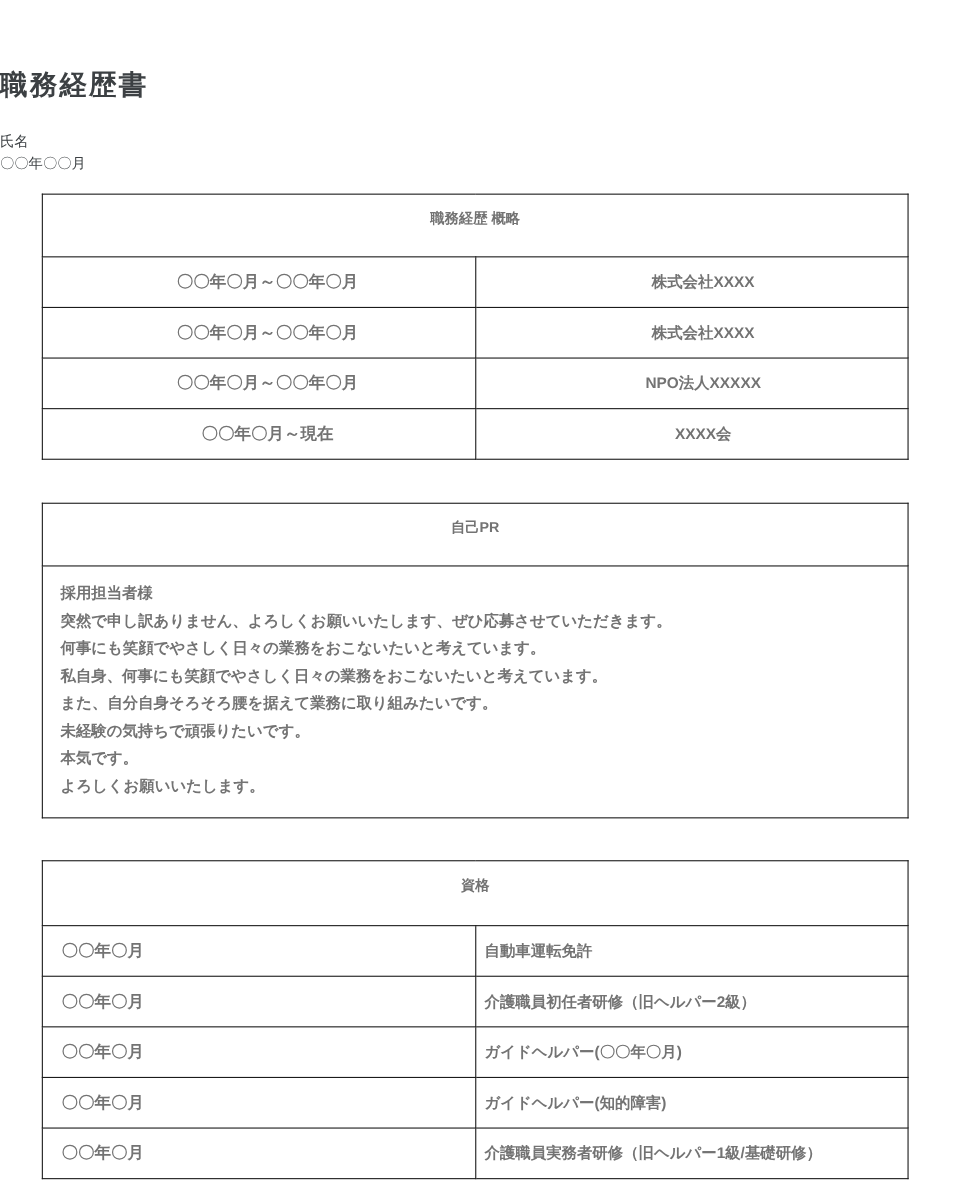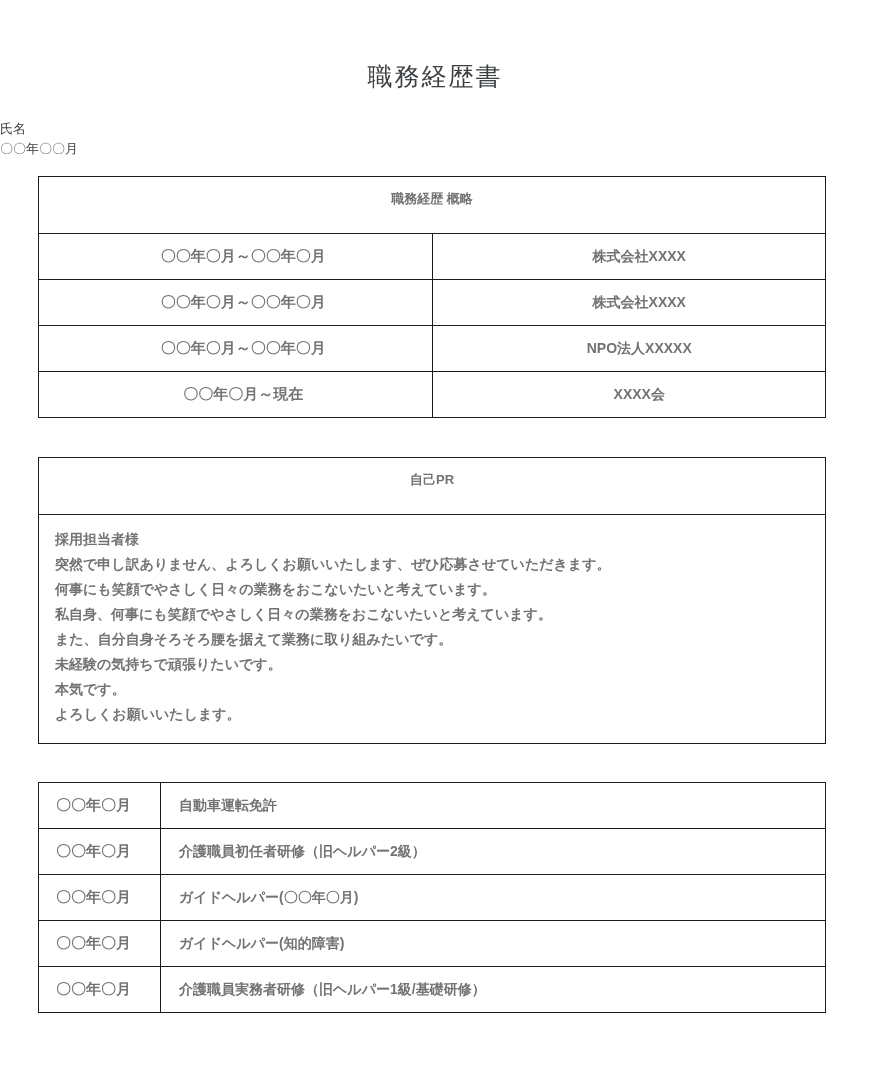--- a/index.html
+++ b/index.html
@@ -2,22 +2,22 @@
 <html><head>
 <meta charset="utf-8">
 <style>
   html,body { margin:0; padding:0; }
   .page {
     width:870px; height:1092px; background:#ffffff; overflow:hidden;
     font-family:"Liberation Sans","DejaVu Sans",sans-serif;
     color:#3c4043; box-sizing:border-box;
   }
   .doc-title {
-    margin:0; padding-top:60px; text-align:center;
-    font-size:25px; font-weight:normal; letter-spacing:2px; color:#3c4043;
+    margin:0; padding-top:60px; text-align:left;
+    font-size:25px; font-weight:bold; letter-spacing:2px; color:#3c4043;
   }
   .name-block {
     margin:26px 44px 0 0; 
     font-size:13px; line-height:20px; color:#3c4043;
   }
   table.doc-table {
     border-collapse:collapse; table-layout:fixed;
     width:788px; margin-left:38px;
   }
   .doc-table td, .doc-table th {
@@ -36,21 +36,21 @@
   .tbl-pr { margin-top:39px; }
   .tbl-pr td.pr-body {
     padding:12px 16px 16px 16px; vertical-align:top;
   }
   .pr-line { font-size:14px; line-height:25px; white-space:nowrap; }
 
   .tbl-qual { margin-top:38px; }
   .tbl-qual th.section-header { height:59px; }
   .tbl-qual td { height:46px; vertical-align:middle; }
   .tbl-qual td.col-date { width:122px; padding-left:17px; font-size:15px; }
-  .tbl-qual td.col-name { padding-left:18px; font-size:14px; }
+  .tbl-qual td.col-name { padding-left:8px; font-size:14px; }
 </style>
 </head>
 <body>
 
 <div class="page">
 
   <h1 class="doc-title">職務経歴書</h1>
 
   <div class="name-block">
     <div>氏名</div>
@@ -96,20 +96,23 @@
         <div class="pr-line">未経験の気持ちで頑張りたいです。</div>
         <div class="pr-line">本気です。</div>
         <div class="pr-line">よろしくお願いいたします。</div>
       </td>
     </tr>
   </tbody>
     </table>
 
   <table class="doc-table tbl-qual">
     <tbody>
+        <tr>
+      <th class="section-header" colspan="2">資格</th>
+    </tr>
     <tr>
       <td class="col-date">〇〇年〇月</td>
       <td class="col-name">自動車運転免許</td>
     </tr>
     <tr>
       <td class="col-date">〇〇年〇月</td>
       <td class="col-name">介護職員初任者研修（旧ヘルパー2級）</td>
     </tr>
     <tr>
       <td class="col-date">〇〇年〇月</td>

